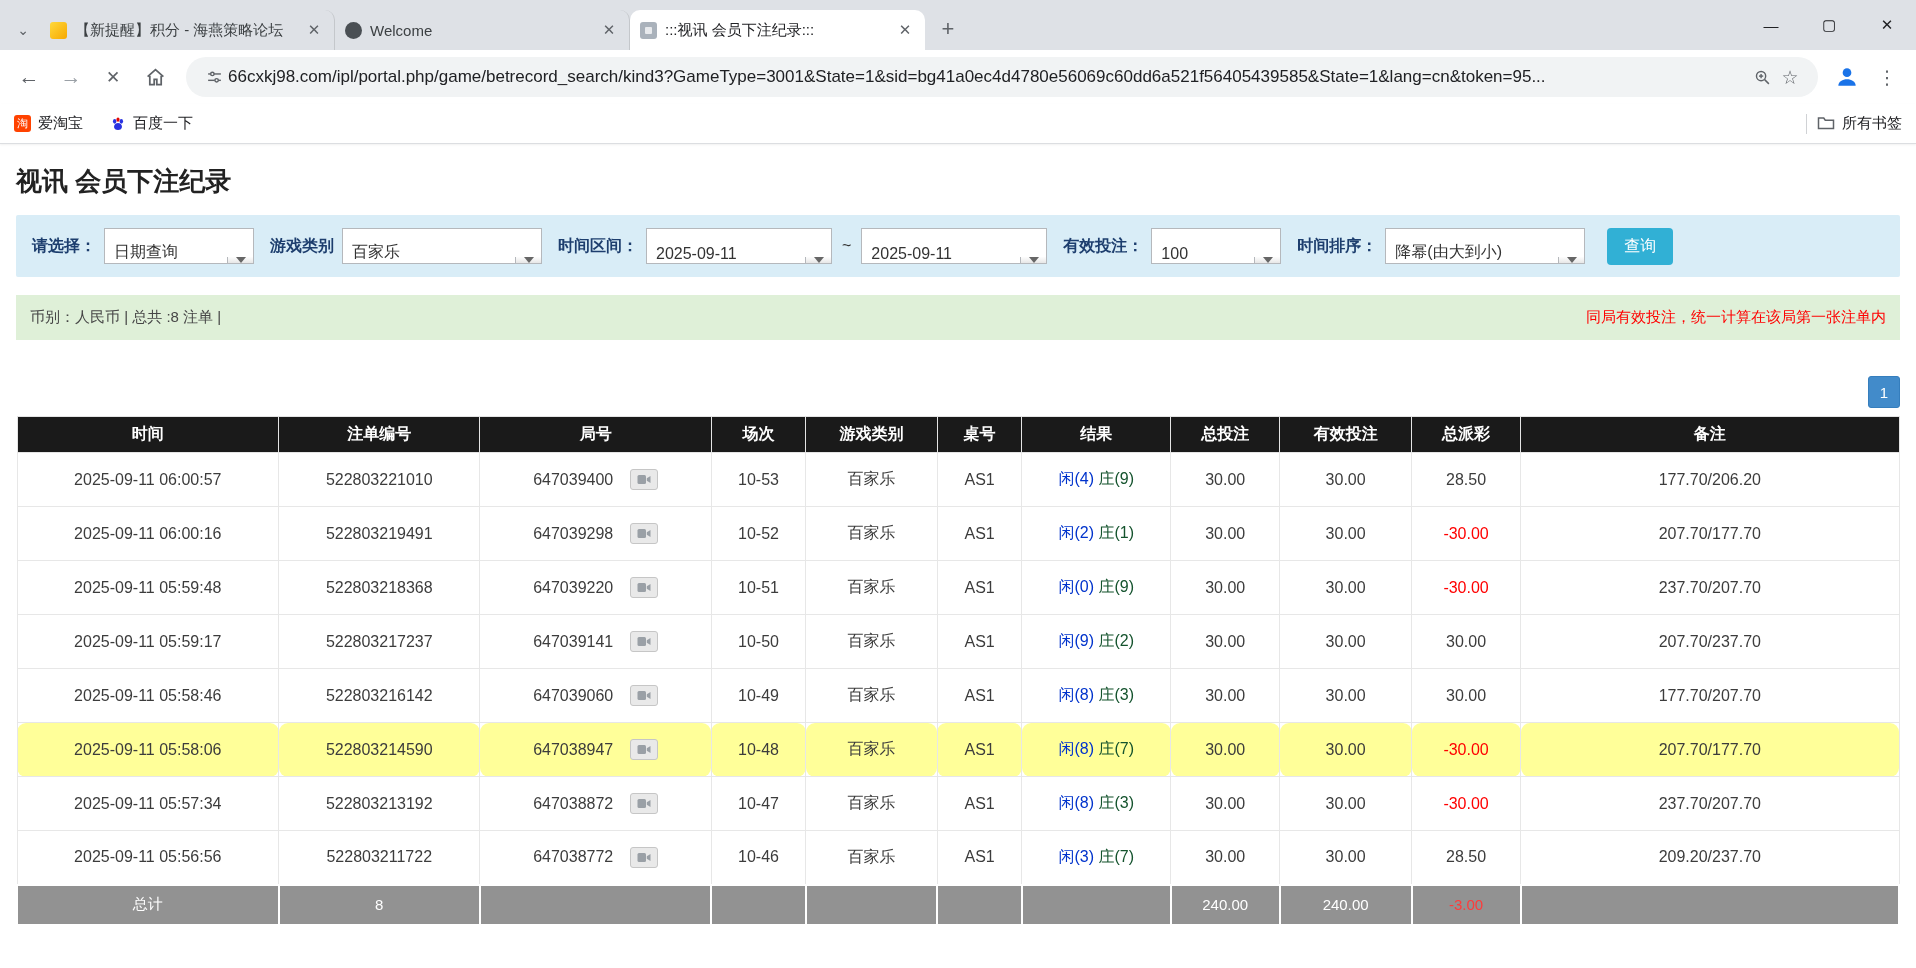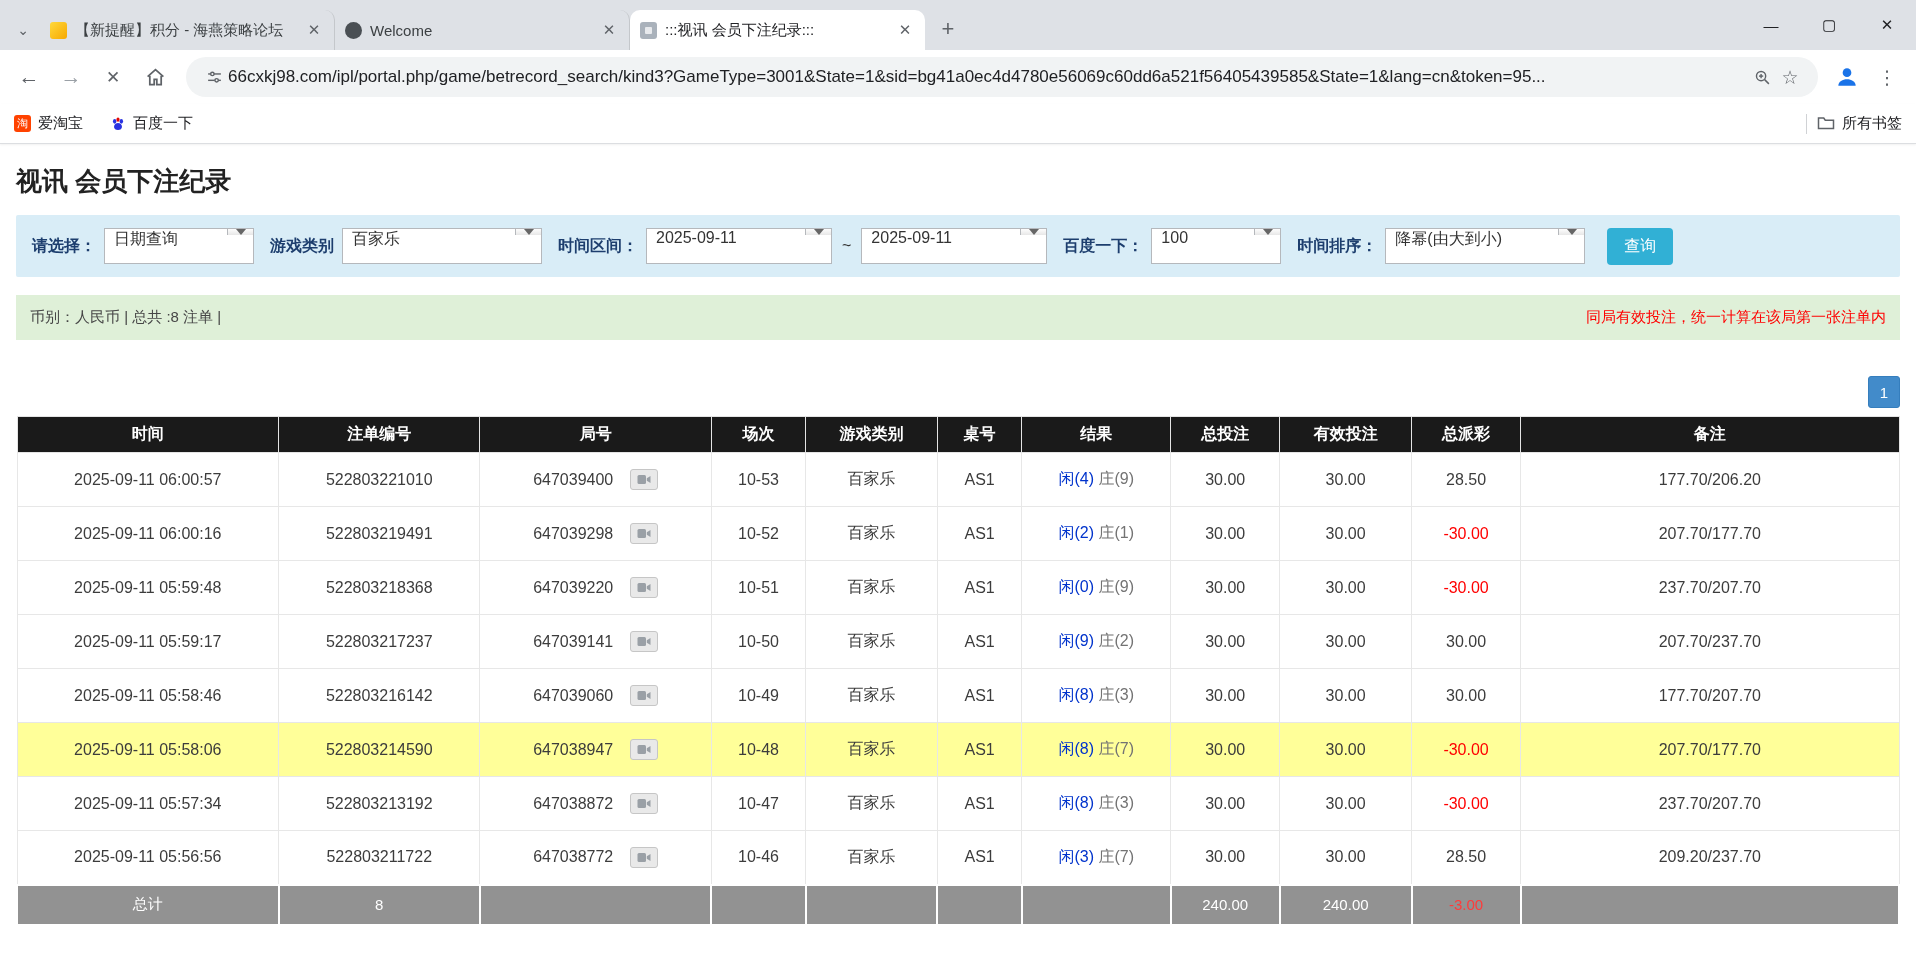--- a/index.html
+++ b/index.html
@@ -37,41 +37,41 @@
   .bm-taobao { background:#ff4200; }
   .bm-right { margin-left:auto; display:flex; align-items:center; gap:10px; }
   .bm-sep { width:1px; height:20px; background:#d0d2d5; }
 
   
   .page { background:#fff; }
   .page-title { font-size:26px; font-weight:600; color:#222; margin:20px 0 16px 16px; }
 
   .filterbar { margin:0 16px; background:#d9edf7; height:62px; display:flex; align-items:center; padding:0 16px; gap:8px; border-radius:2px; }
   .flabel { font-size:16px; font-weight:bold; color:#1d3e6e; white-space:nowrap; }
-  .combo { display:inline-flex; height:36px; background:#fff; border:1px solid #b5b8bc; align-items:flex-start; }
+  .combo { display:inline-flex; height:36px; background:#fff; border:1px solid #b5b8bc; align-items:flex-end; }
   .combo .val { display:flex; align-items:center; padding:0 9px; font-size:16px; color:#333; }
   .combo .arrow { width:26px; border-left:1px solid #b5b8bc; background:linear-gradient(#fdfdfd,#e7e7e7); display:flex; align-items:center; justify-content:center; }
   .tri { width:0; height:0; border-left:5px solid transparent; border-right:5px solid transparent; border-top:6px solid #666; }
   .tilde { font-size:16px; color:#333; margin:0 2px; }
   .btn-search { margin-left:14px; background:#31b0d5; color:#fff; border:none; border-radius:4px; font-size:16px; padding:8px 17px; cursor:pointer; }
 
   .summarybar { margin:18px 16px 0; background:#dff0d8; padding:13px 14px; display:flex; justify-content:space-between; align-items:center; }
   .summary-left { font-size:15px; color:#464646; }
   .summary-right { font-size:15px; color:#ff0000; }
 
   .pager { margin:36px 16px 8px; display:flex; justify-content:flex-end; }
   .page-btn { min-width:32px; height:32px; background:#428bca; border:1px solid #357ebd; color:#fff; font-size:15px; display:flex; align-items:center; justify-content:center; border-radius:3px; }
 
   table.bets { width:calc(100% - 32px); margin:6px 16px 0; border-collapse:collapse; table-layout:fixed; font-size:16px; }
   .bets th { background:#1a1a1a; color:#fff; font-weight:bold; height:36px; border:1px solid #e4e4e4; text-align:center; }
   .bets td { background:#fff; color:#3c3c3c; height:54px; border:1px solid #e7e7e7; text-align:center; }
-  .bets tr.hl td { background:#ffff99; }
+  .bets tr.hl td { background:#ffff99;border-radius:9px; }
   .blue { color:#337ab7; }
   .player { color:#0033cc; }
-  .banker { color:#737373; }
+  .banker { color:#14532d; }
   td.neg { color:#ff0000; }
   .round-wrap { display:flex; align-items:center; justify-content:center; gap:17px; }
   .vid-btn { width:28px; height:21px; background:#e9e9e9; border:1px solid #c6c6c6; border-radius:3px; display:inline-flex; align-items:center; justify-content:center; }
   .bets tr.foot td { background:#929292; color:#fff; height:40px; font-size:15px; border:2px solid #fff; }
   .bets tr.foot td.neg { color:#ff3b3b; }
 </style>
 </head>
 <body>
 
 <div class="tabstrip">
@@ -203,21 +203,21 @@
         </span>
     </span>
     <span class="tilde">~</span>
     <span class="combo" style="width:186px;">
       <span class="val" style="flex:1;">2025-09-11</span>
       <span class="arrow">
           <span class="tri"></span>
         </span>
     </span>
 
-    <span class="flabel" style="margin-left:8px;">百度一下：</span>
+    <span class="flabel" style="margin-left:8px;">有效投注：</span>
     <span class="combo" style="width:130px;">
       <span class="val" style="flex:1;">100</span>
       <span class="arrow">
           <span class="tri"></span>
         </span>
     </span>
 
     <span class="flabel" style="margin-left:8px;">时间排序：</span>
     <span class="combo" style="width:200px;">
       <span class="val" style="flex:1;">降幂(由大到小)</span>

